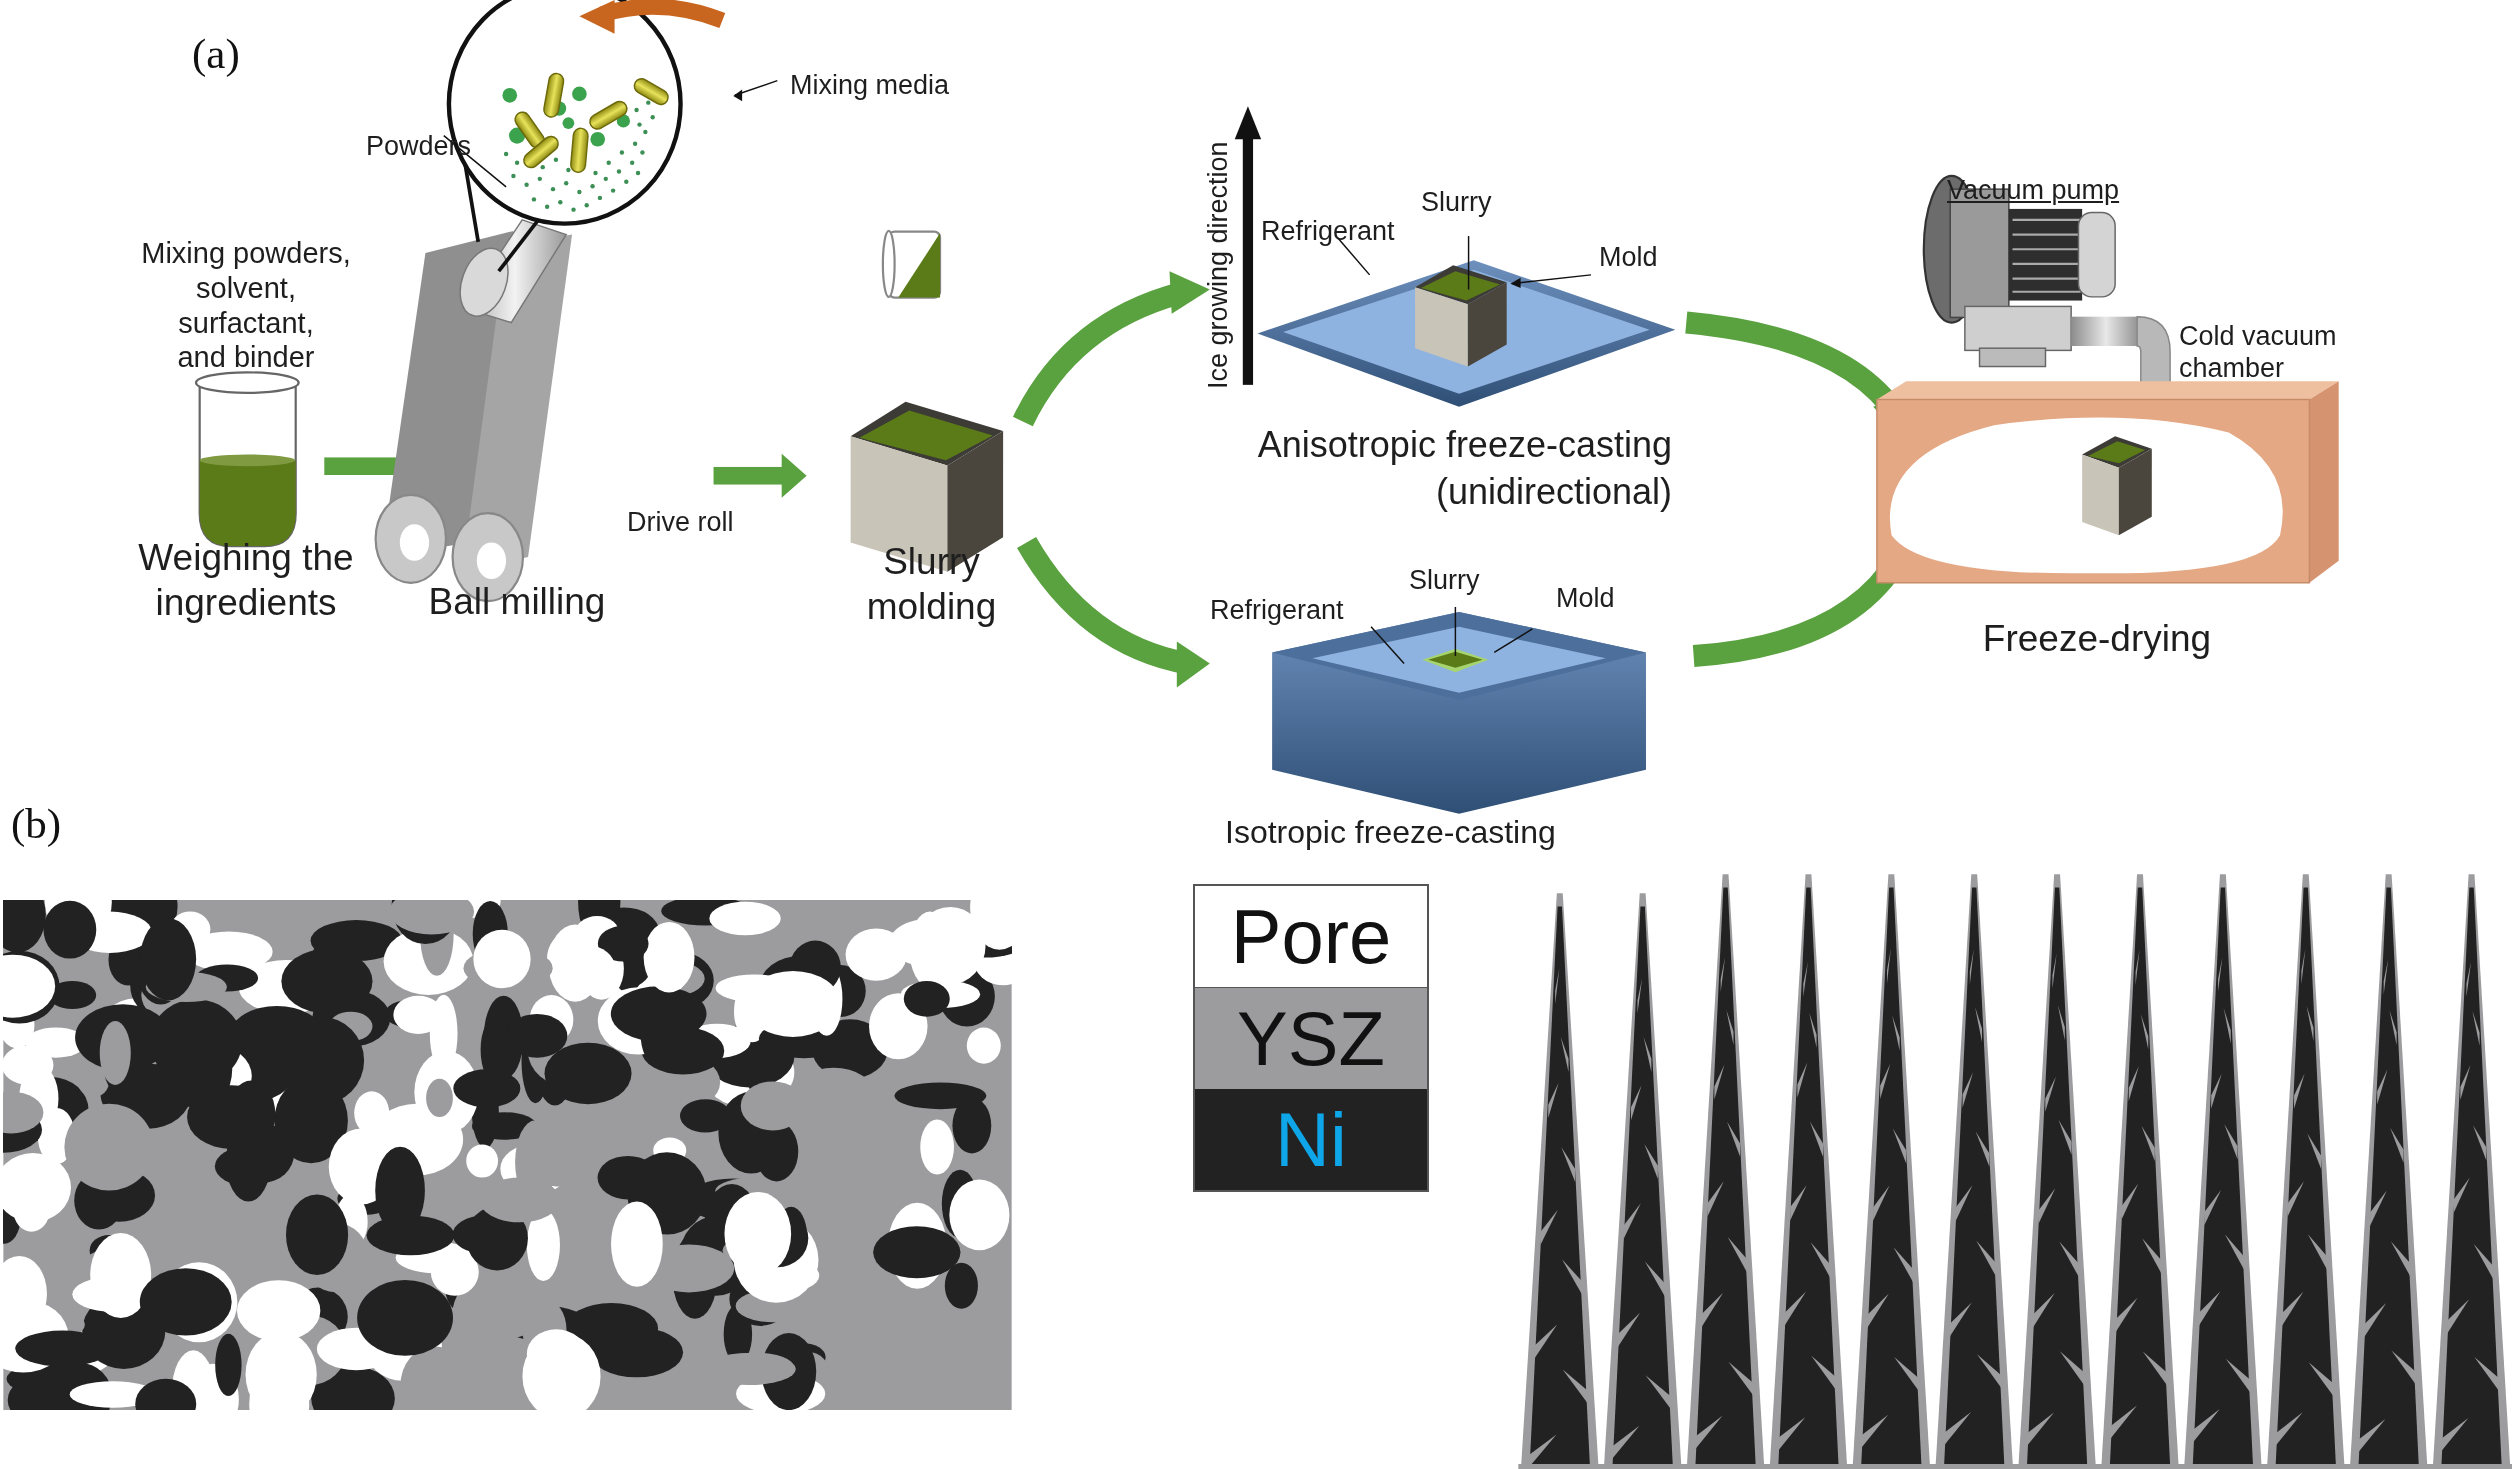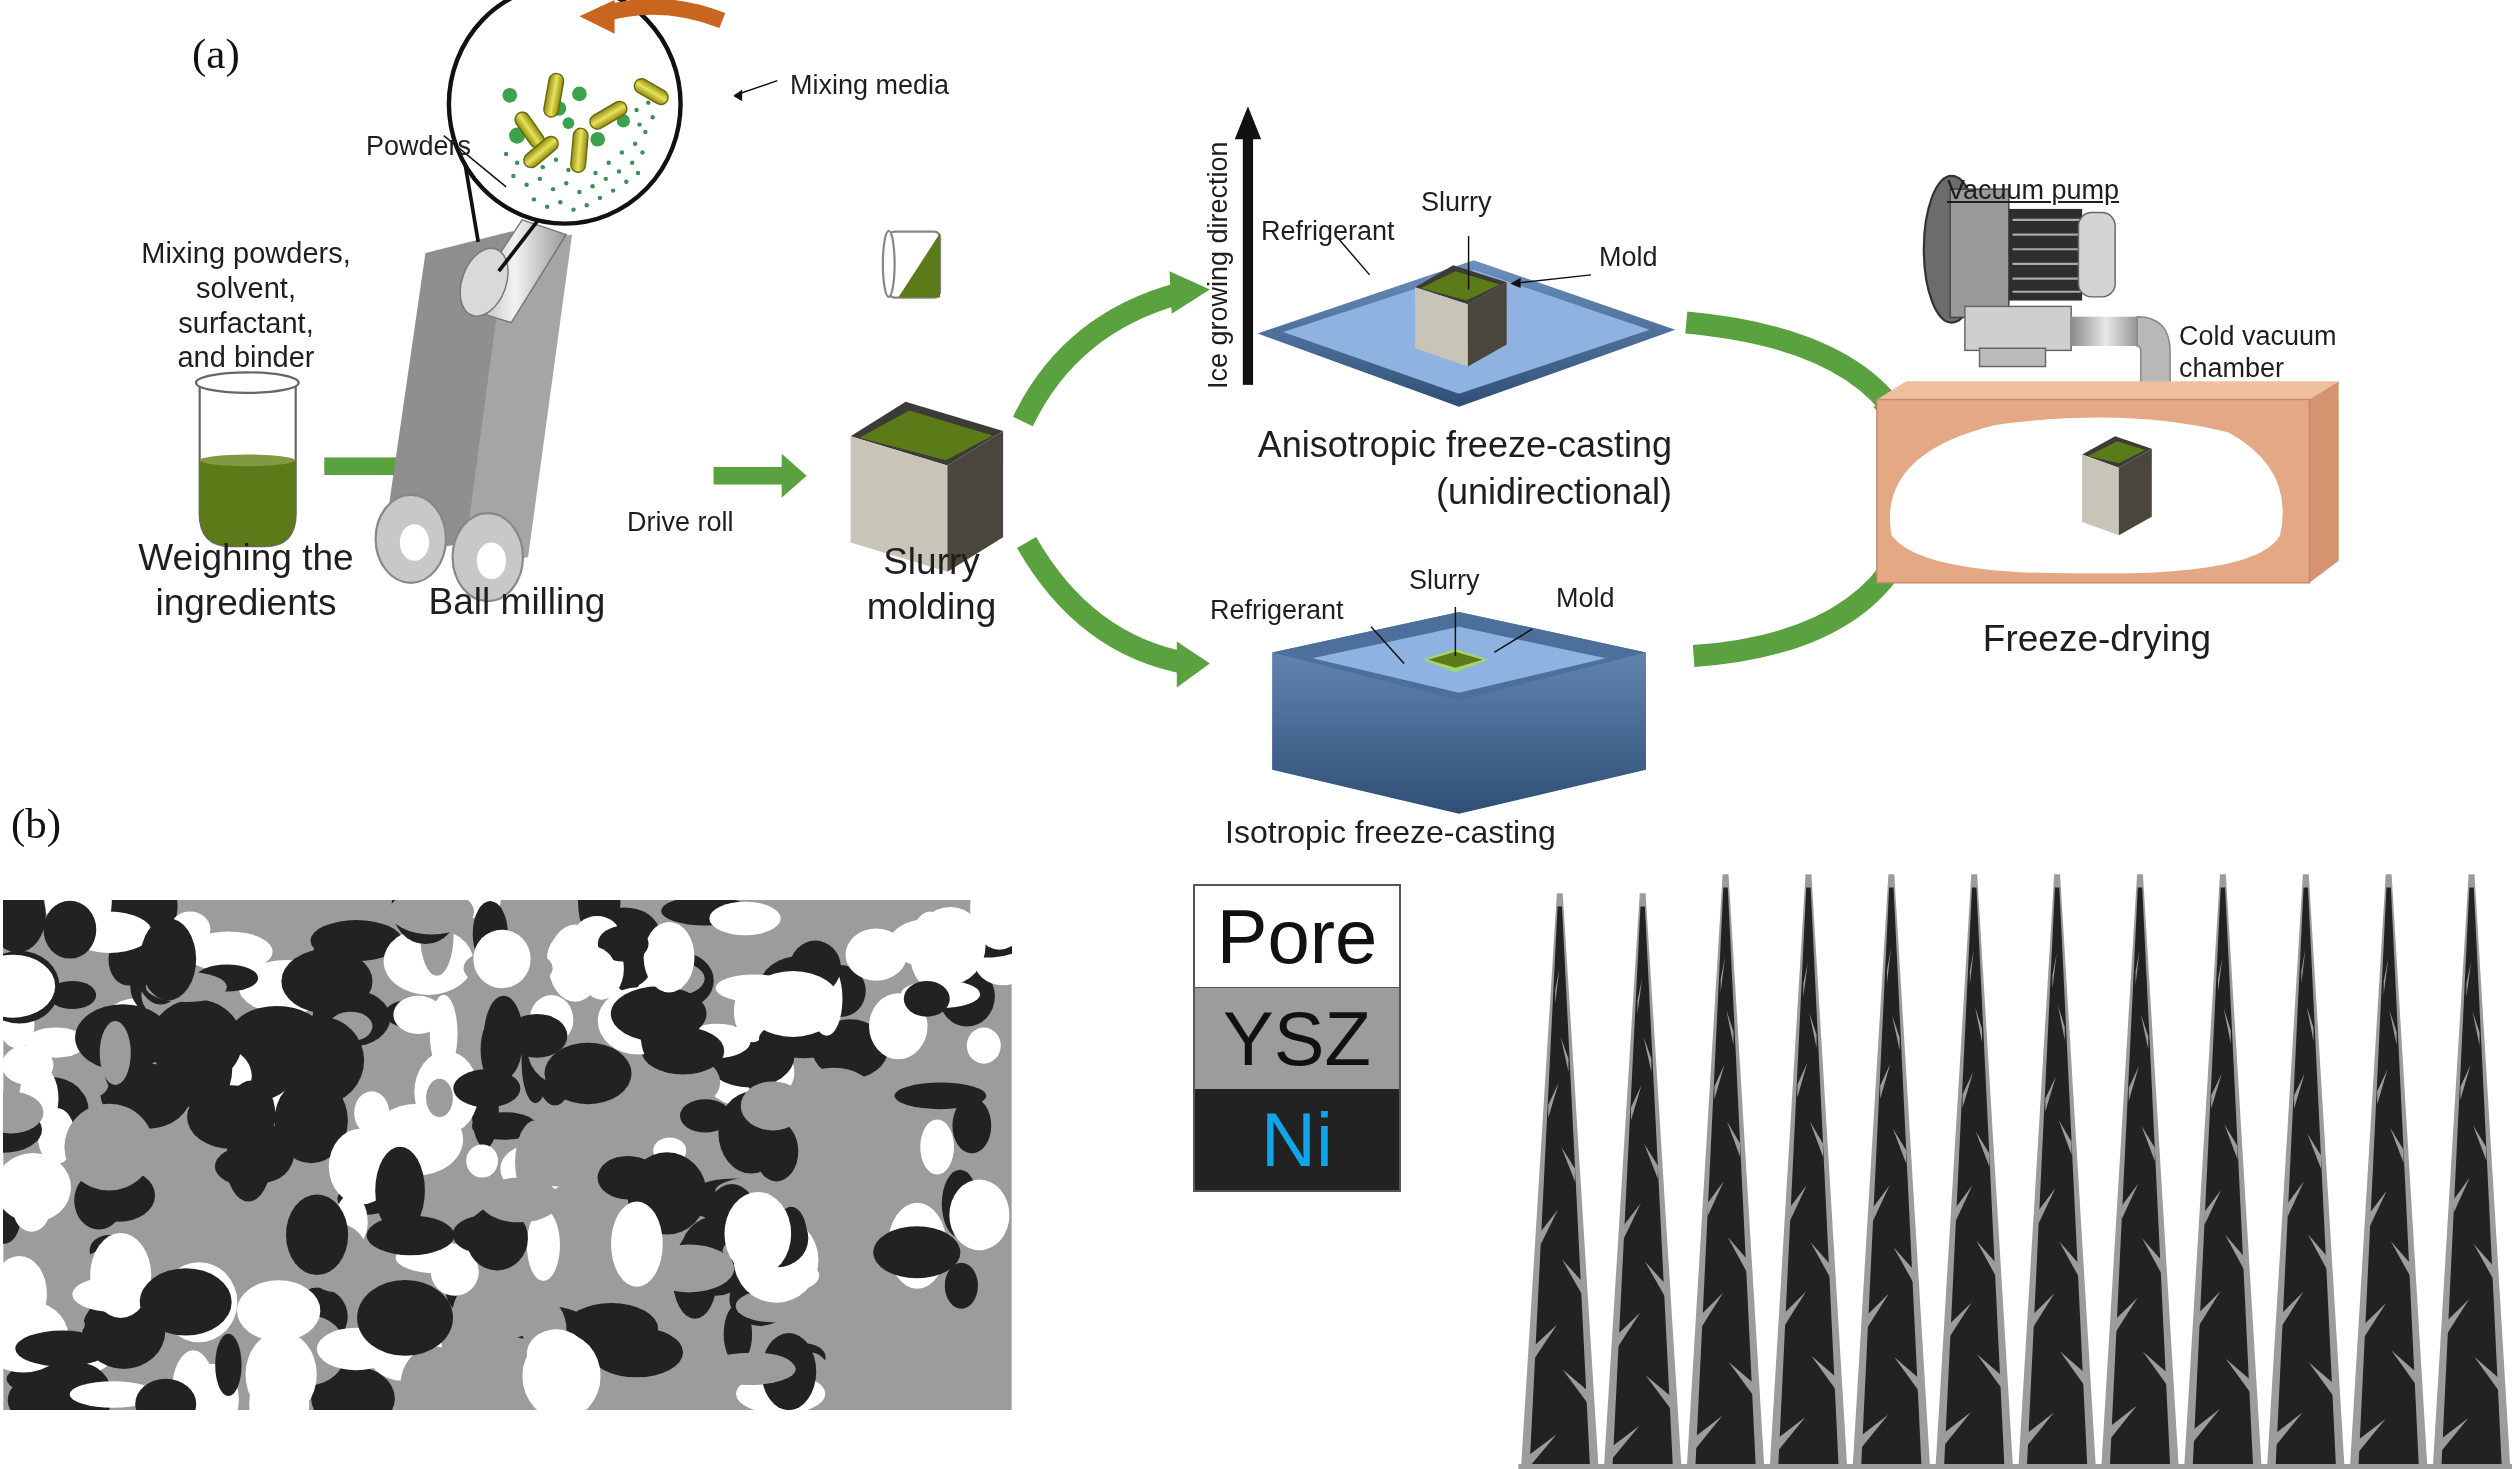--- a/index.html
+++ b/index.html
@@ -4,21 +4,21 @@
 <style>
   html, body { margin: 0; padding: 0; background: #ffffff; }
   body { width: 2512px; height: 1470px; position: relative; overflow: hidden; font-family: "Liberation Sans", sans-serif; color: #1a1a1a; }
   .abs { position: absolute; }
   .panel-label { font-family: "Liberation Serif", serif; font-size: 43px; color: #111; }
   .lbl { font-family: "Liberation Sans", sans-serif; color: #1e1e1e; white-space: nowrap; }
   .lbl-lg { font-size: 37px; text-align: center; line-height: 1.22; }
   .lbl-md { font-size: 29px; text-align: center; line-height: 1.2; }
   .lbl-sm { font-size: 27px; }
   svg.full { position: absolute; left: 0; top: 0; }
-  .legend { position: absolute; left: 1193px; top: 884px; width: 208px; border: 2.2px solid #555; box-sizing: border-box; }
+  .legend { position: absolute; left: 1193px; top: 884px; width: 236px; border: 2.2px solid #555; box-sizing: border-box; }
   .legend .row { height: 101px; display: flex; align-items: center; justify-content: center; font-size: 76px; font-family: "Liberation Sans", sans-serif; }
   .legend .row.pore { background: #ffffff; color: #111; border-bottom: 1.5px solid #555; }
   .legend .row.ysz { background: #9c9c9f; color: #111; }
   .legend .row.ni { background: #222222; color: #0ea5e9; }
 </style>
 </head>
 <body>
 
 <div class="abs panel-label" style="left:192px; top:29px;">(a)</div>
 

